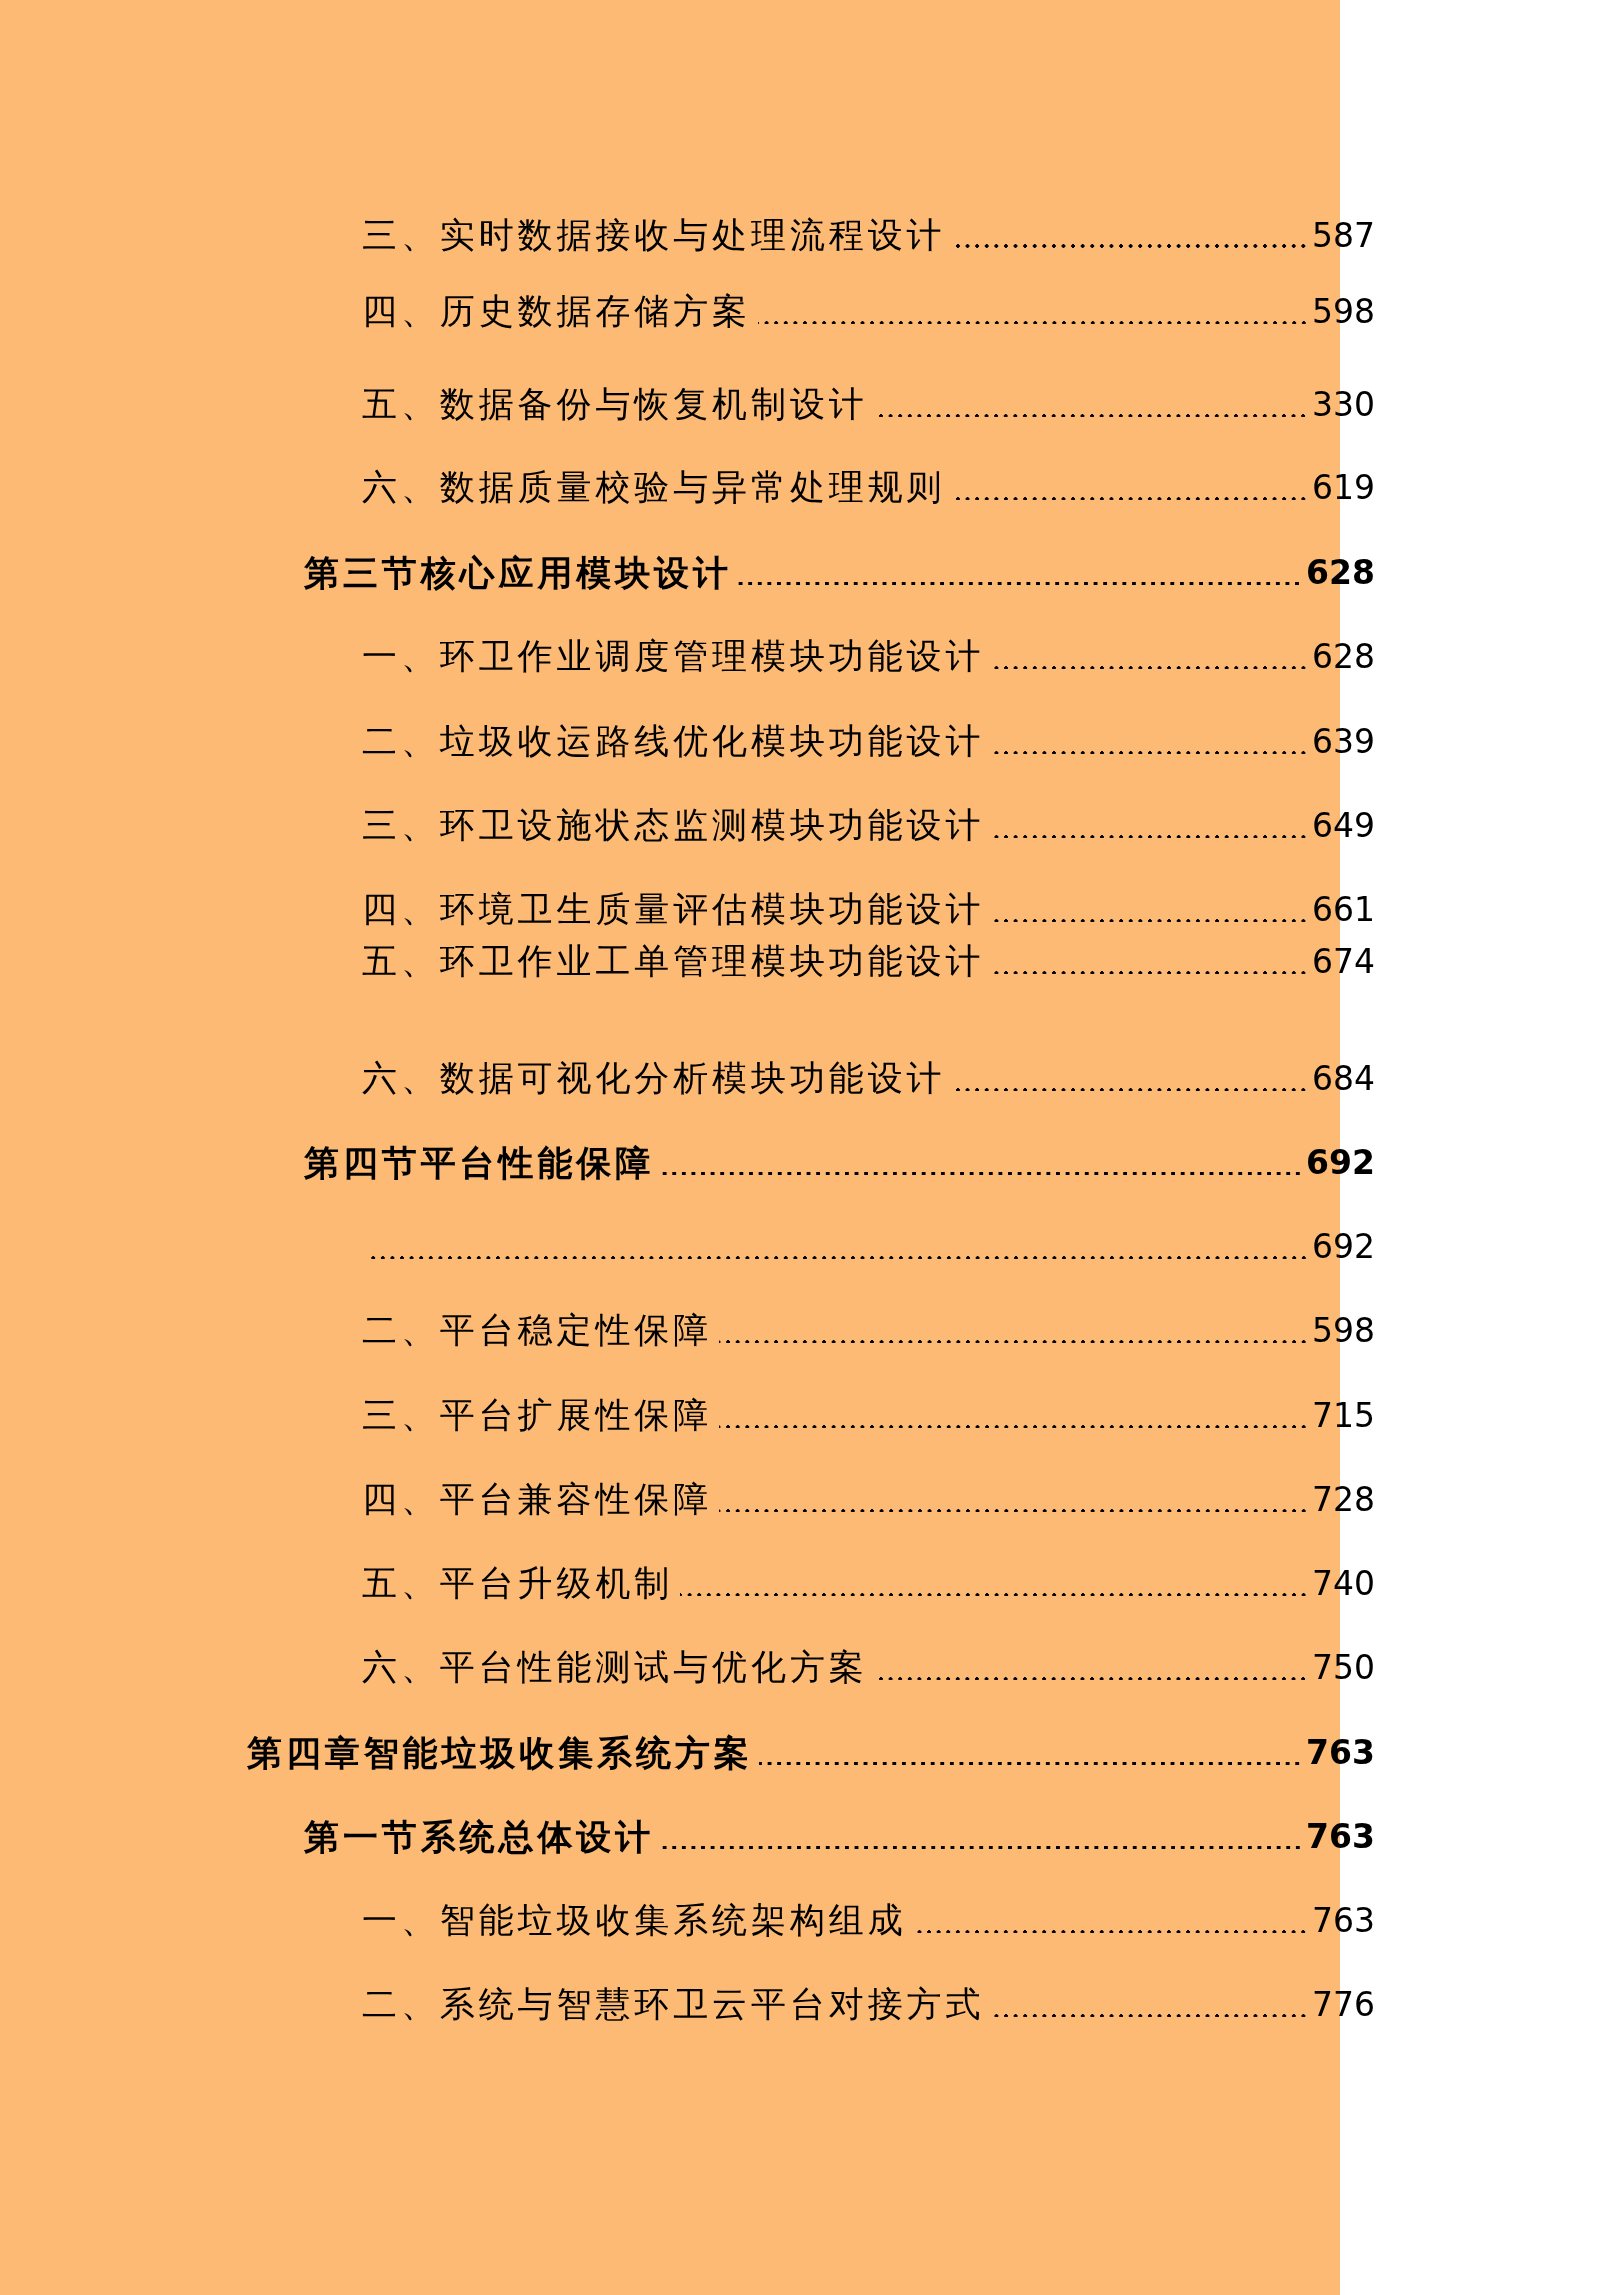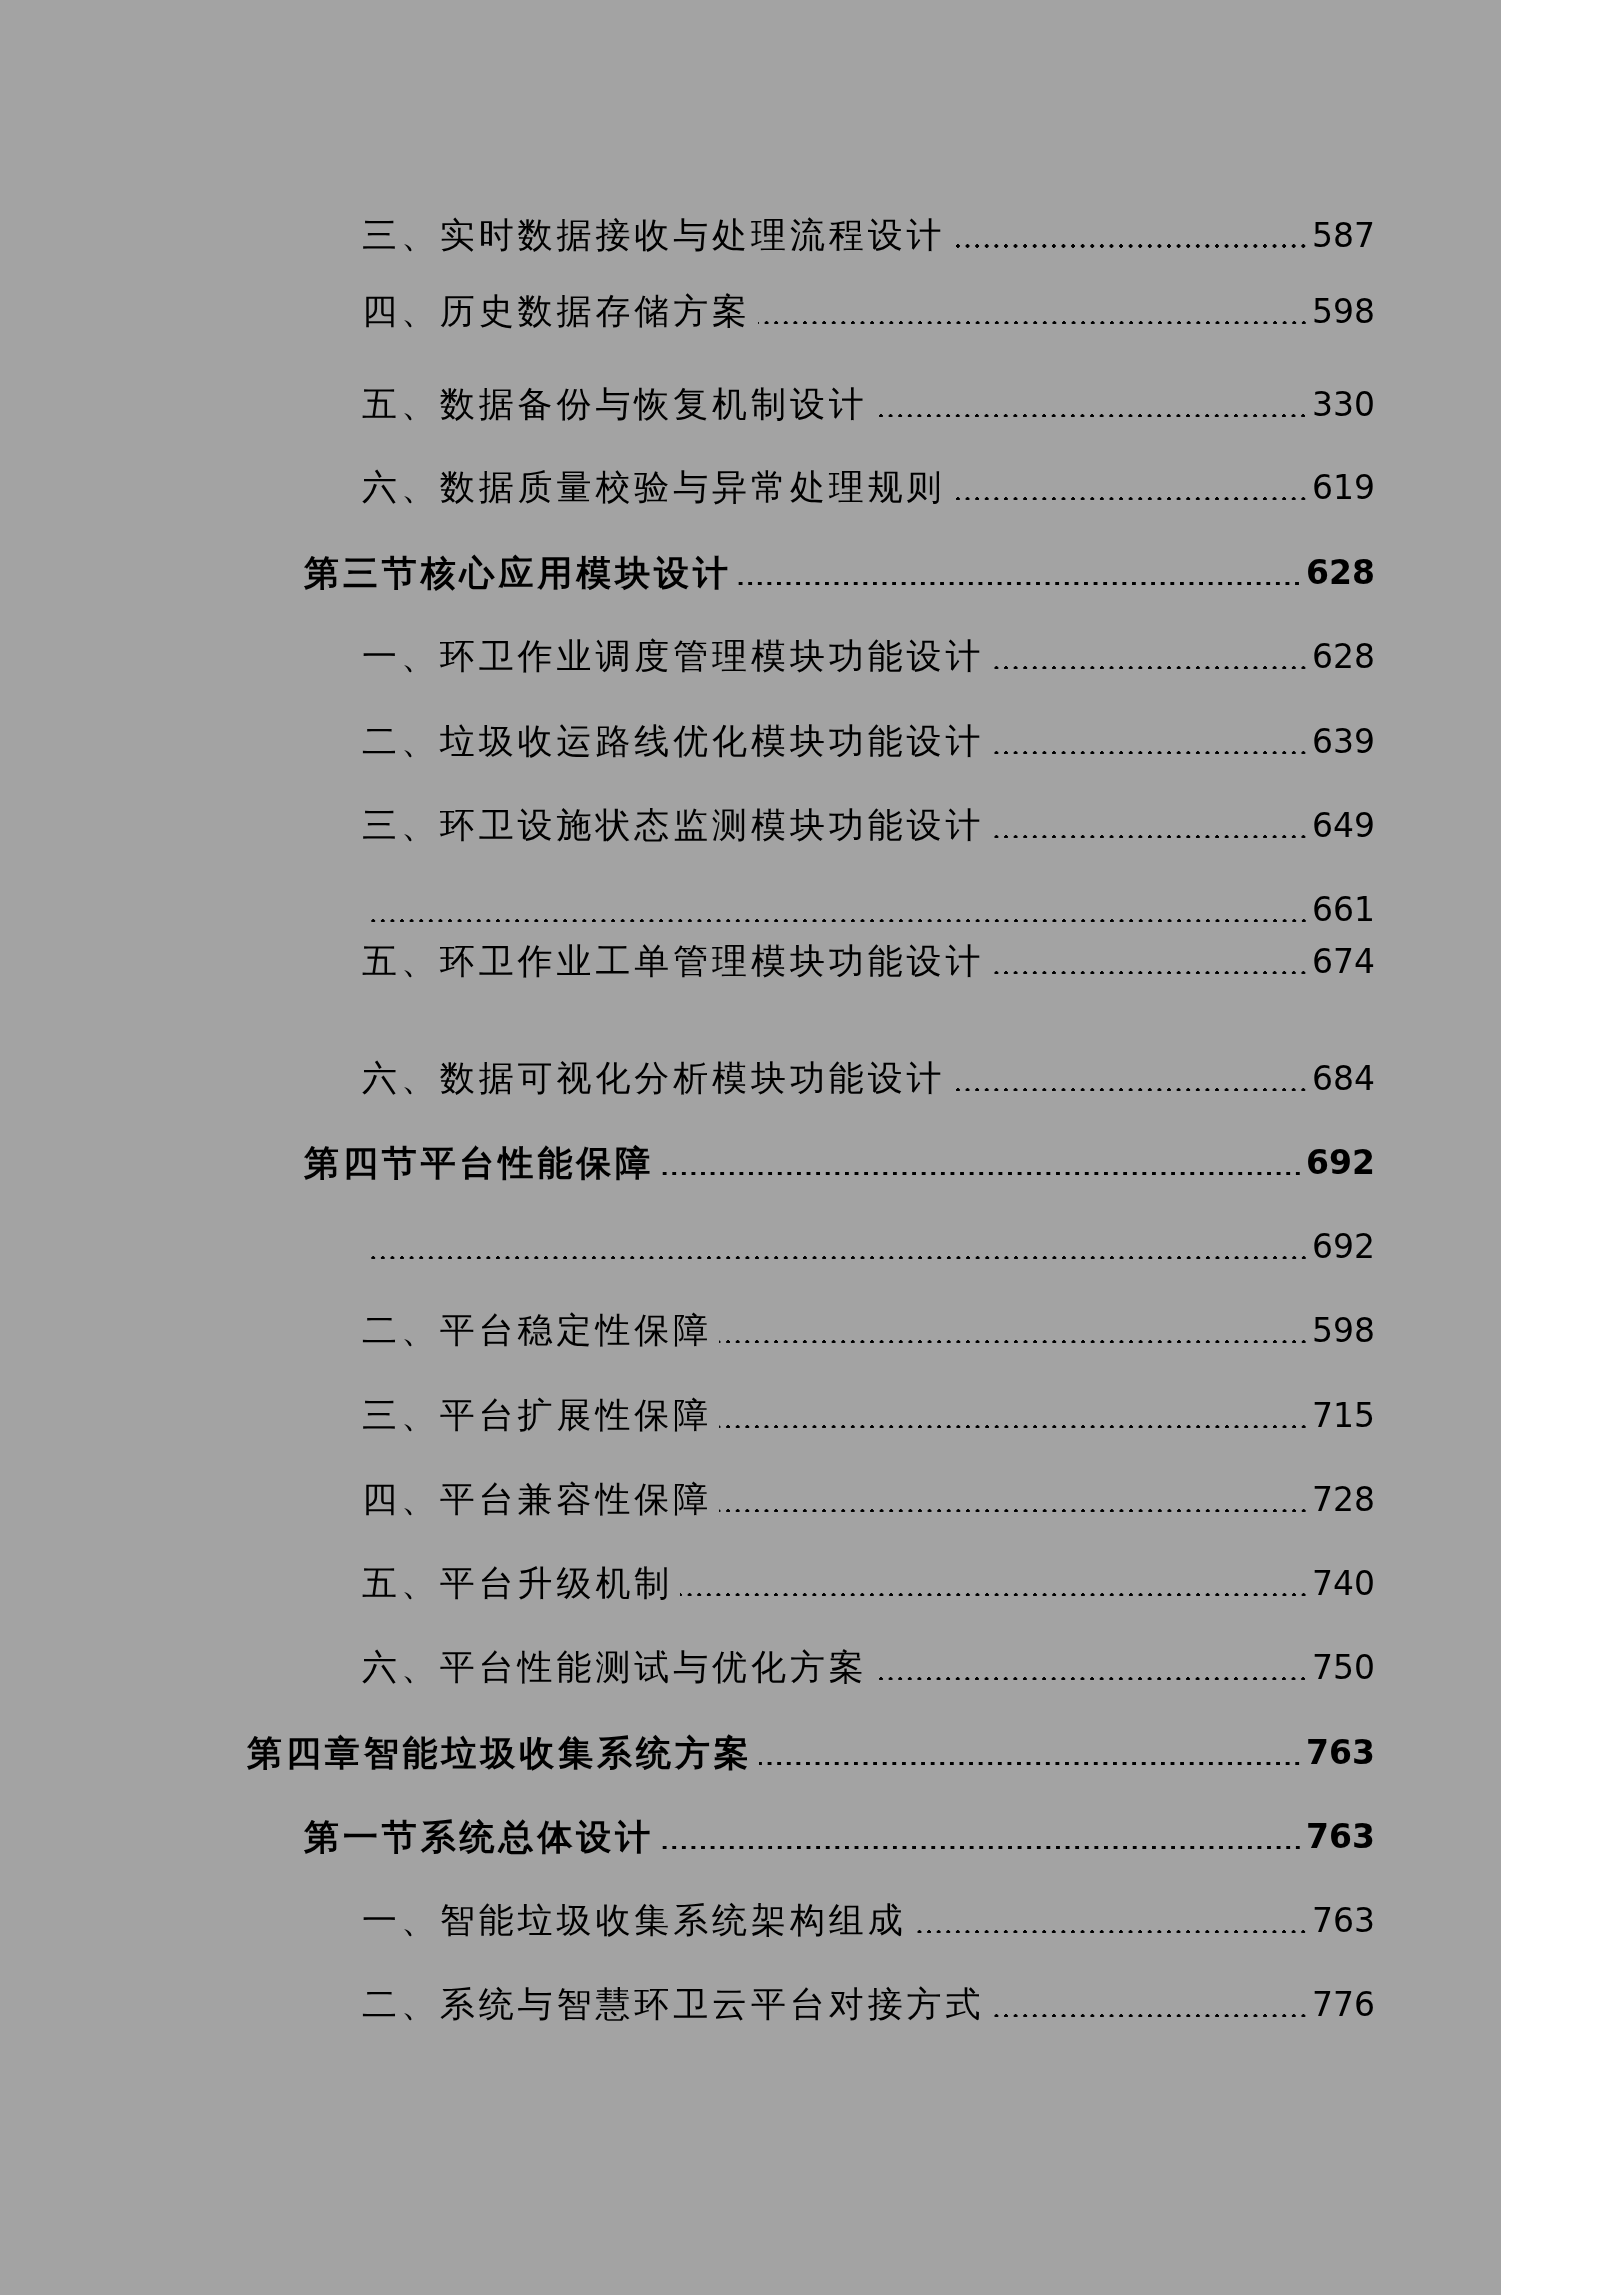--- a/index.html
+++ b/index.html
@@ -12,23 +12,23 @@
       height: 2295px;
       position: relative;
       overflow: hidden;
       color: #000000;
       font-family: "DejaVu Serif", "Liberation Serif", serif;
     }
     .page {
       position: absolute;
       left: 0;
       top: 0;
-      width: 1501px;
+      width: 1340px;
       height: 2295px;
-      background: #a3a3a3;
+      background: #fdba74;
     }
     .toc {
       position: absolute;
       left: 0;
       top: 195px;
       width: 1623px;
     }
     .toc-row {
       position: absolute;
       left: 0;
@@ -137,20 +137,21 @@
       <span class="page-num">639</span>
     </div>
 
     <div class="toc-row lvl-item" style="top:598px">
       <span class="title">三、环卫设施状态监测模块功能设计</span>
       <span class="leader"></span>
       <span class="page-num">649</span>
     </div>
 
     <div class="toc-row lvl-item" style="top:682px">
+      <span class="title">四、环境卫生质量评估模块功能设计</span>
       <span class="leader"></span>
       <span class="page-num">661</span>
     </div>
 
     <div class="toc-row lvl-item" style="top:734px">
       <span class="title">五、环卫作业工单管理模块功能设计</span>
       <span class="leader"></span>
       <span class="page-num">674</span>
     </div>
 

